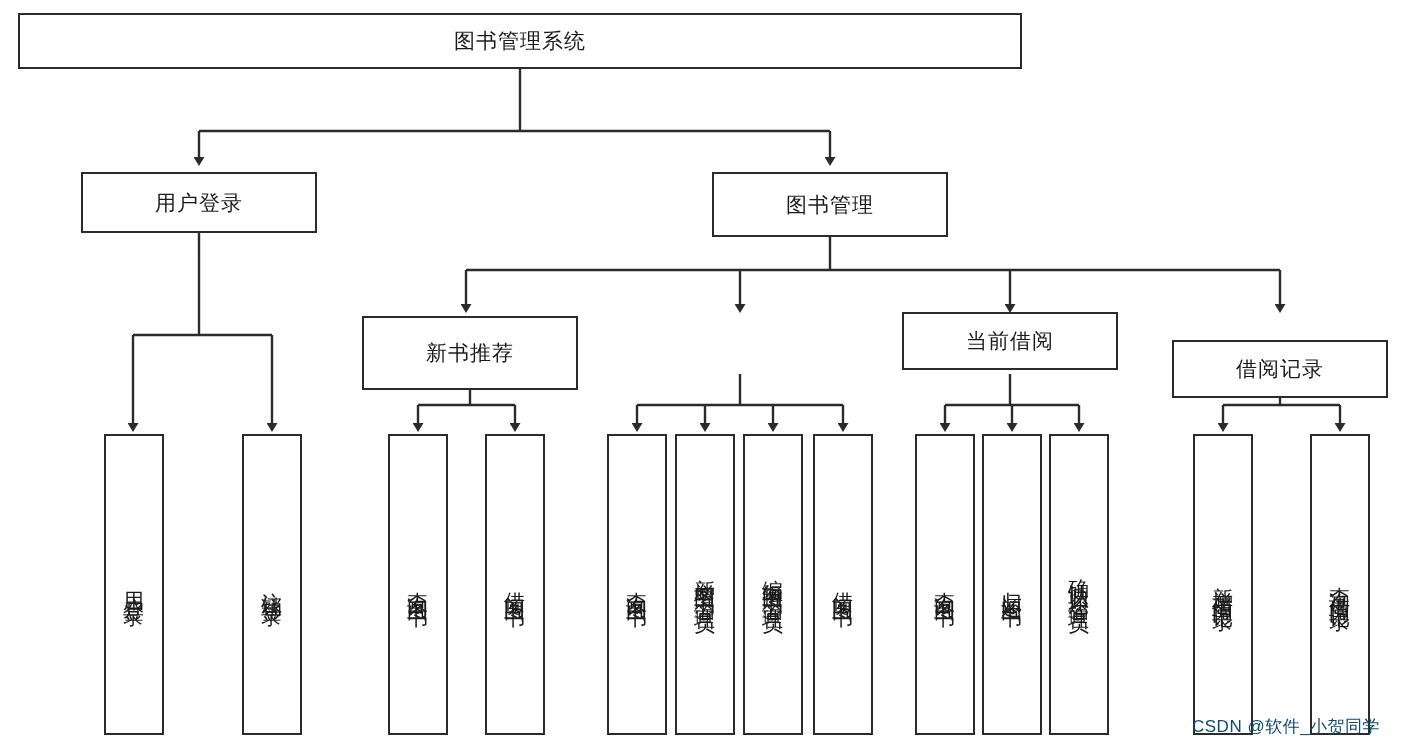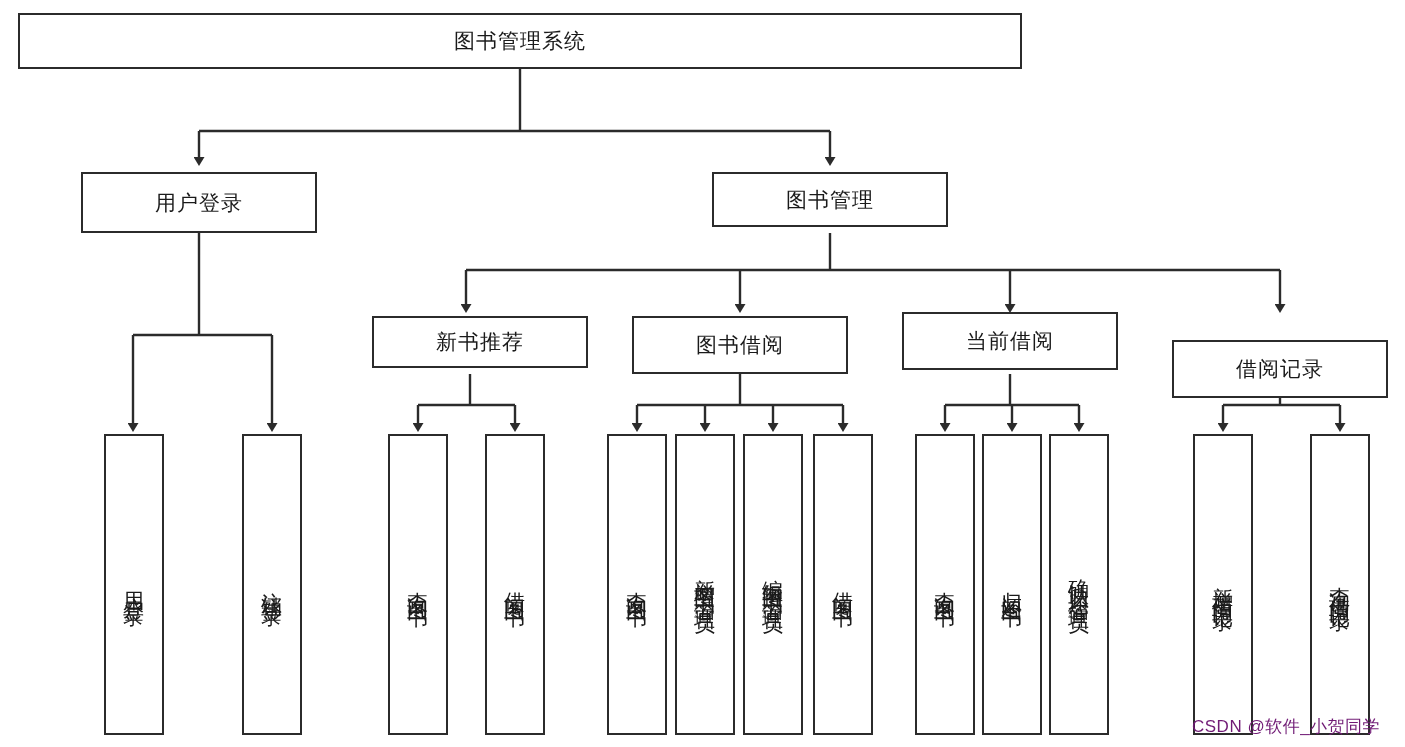--- a/index.html
+++ b/index.html
@@ -48,21 +48,21 @@
     padding: 6px 0;
     line-height: 1;
   }
   .node.vert .vlabel {
     writing-mode: vertical-rl;
     text-orientation: upright;
     white-space: nowrap;
   }
   .watermark {
     position: absolute;
-    color: #701a75;
+    color: #0c4a6e;
     font-size: 17px;
     letter-spacing: 0.5px;
     white-space: nowrap;
   }
 </style>
 </head>
 <body>
 
 <div id="canvas">
 
@@ -116,29 +116,26 @@
     </g>
   </svg>
 
   <div class="node horiz" style="left:18px; top:13px; width:1004px; height:56px;">
     <span>图书管理系统</span>
   </div>
 
   <div class="node horiz" style="left:81px; top:172px; width:236px; height:61px;">
     <span>用户登录</span>
   </div>
-  <div class="node horiz" style="left:712px; top:172px; width:236px; height:55px;">
+  <div class="node horiz" style="left:712px; top:172px; width:236px; height:65px;">
     <span>图书管理</span>
   </div>
 
-  <div class="node horiz" style="left:372px; top:316px; width:216px; height:52px;">
+  <div class="node horiz" style="left:362px; top:316px; width:216px; height:74px;">
     <span>新书推荐</span>
-  </div>
-  <div class="node horiz" style="left:632px; top:316px; width:216px; height:58px;">
-    <span>图书借阅</span>
   </div>
   <div class="node horiz" style="left:902px; top:312px; width:216px; height:58px;">
     <span>当前借阅</span>
   </div>
   <div class="node horiz" style="left:1172px; top:316px; width:216px; height:58px;margin-top:24px;">
     <span>借阅记录</span>
   </div>
 
   <div class="node vert" style="left:104px; top:434px; width:60px; height:301px;">
     <span class="vlabel">用户登录</span>

